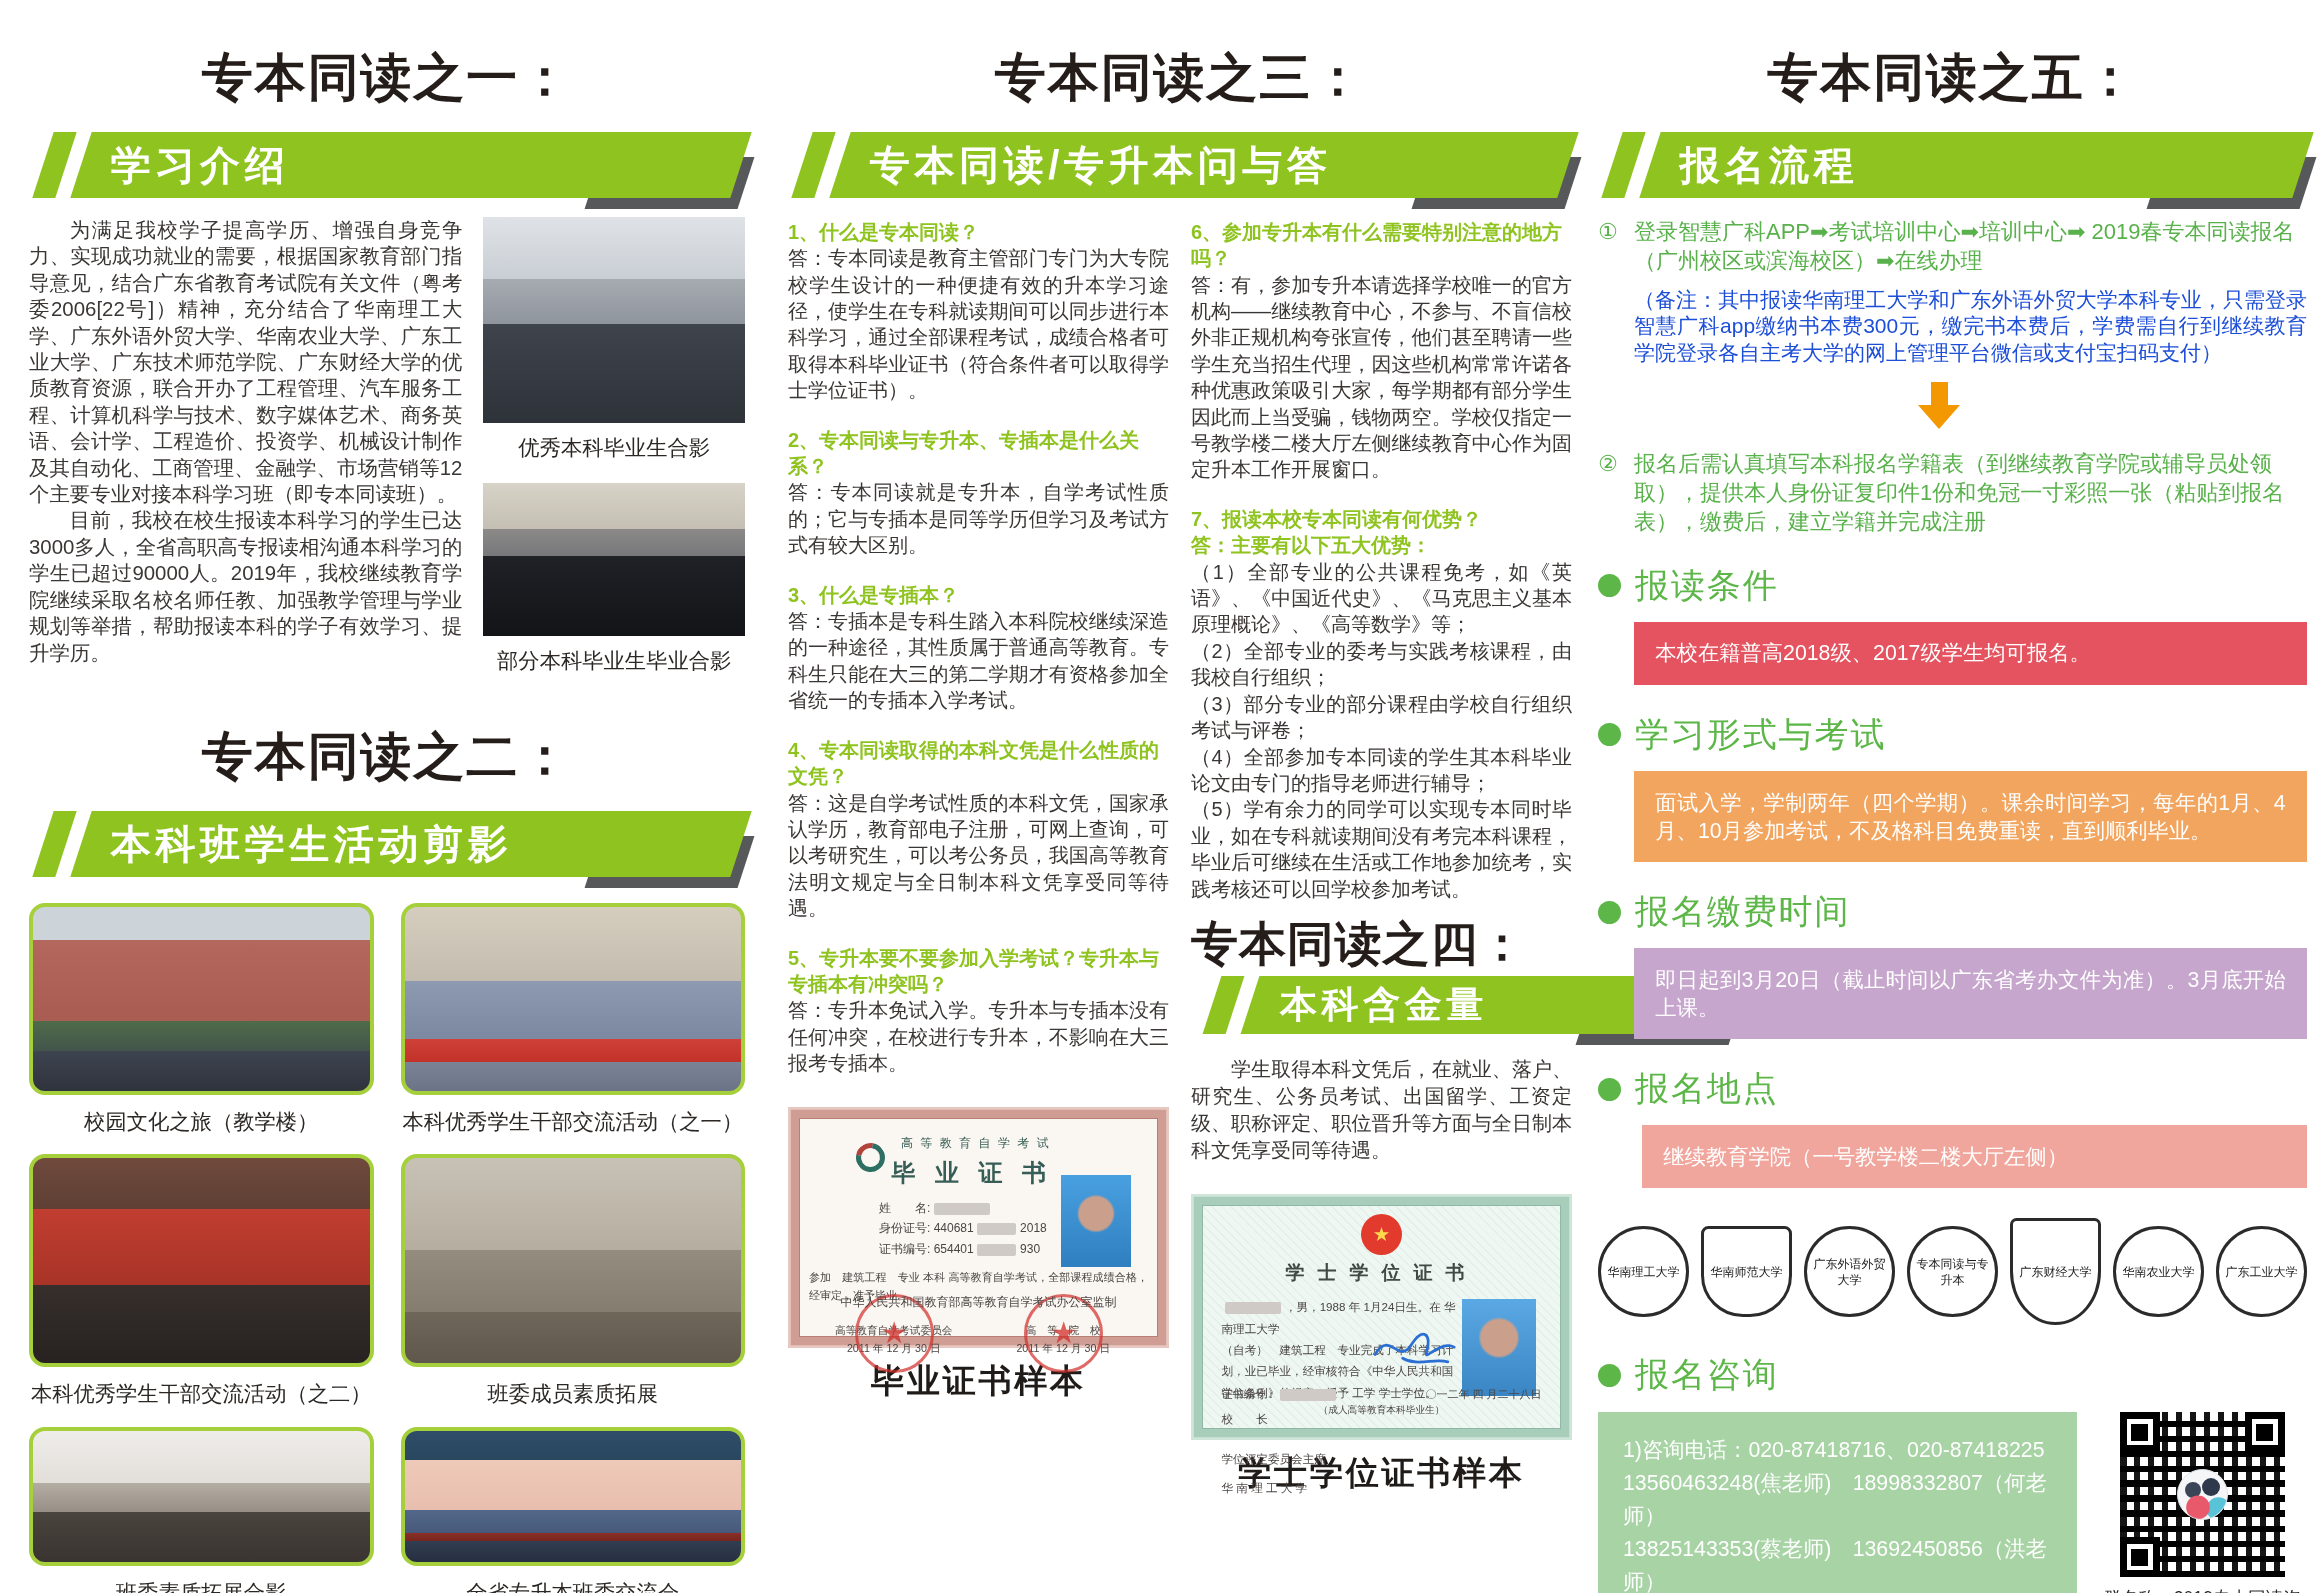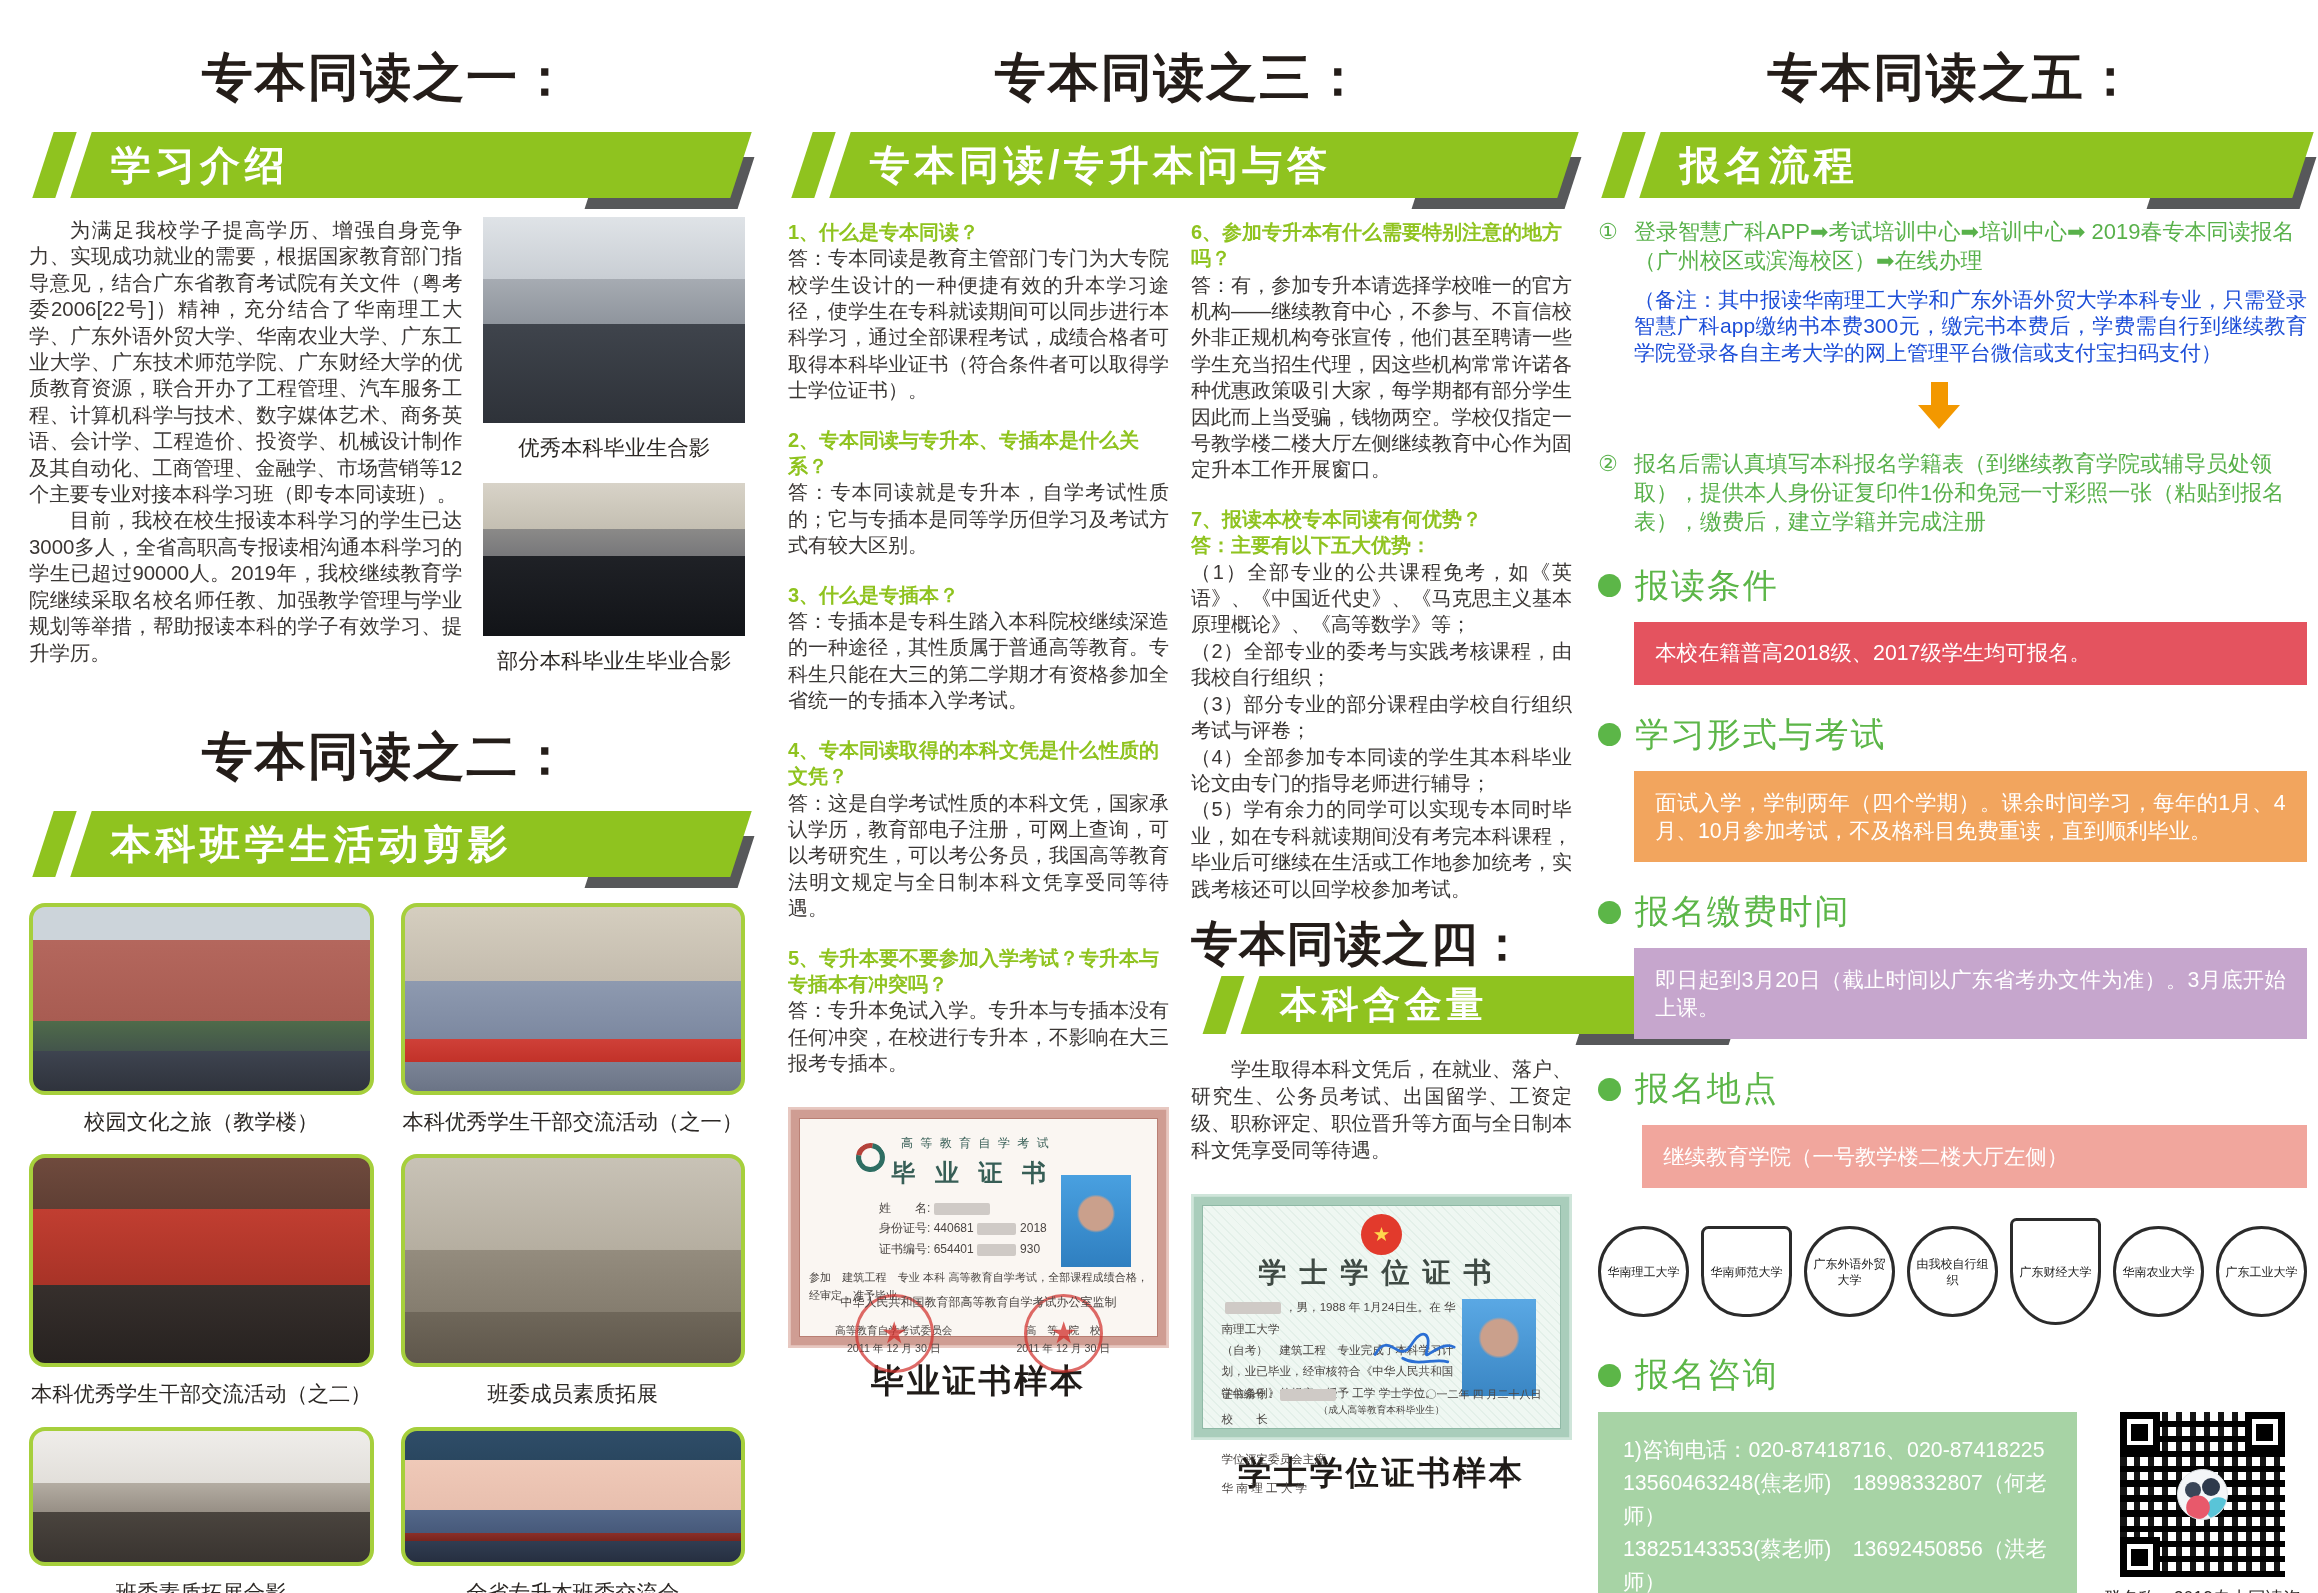--- a/index.html
+++ b/index.html
@@ -73,21 +73,21 @@
   .c1stamp { position:relative; text-align:center; font-size:10.7px; line-height:18.5px; color:#4a4542; width:167px; }
   .sealring { position:absolute; left:50%; top:-27px; margin-left:-39px; width:79px; height:79px; border:3.2px solid rgba(208,44,40,.7); border-radius:50%; display:flex; align-items:center; justify-content:center; }
   .sealring::after { content:"★"; font-size:30px; color:rgba(208,44,40,.75); }
   .c1footer { position:absolute; bottom:20px; left:0; right:0; text-align:center; font-size:12px; color:#4a4542; }
 
   .cert2 { height:246px; background:#a9cdbb; padding:11px; box-shadow:inset 0 0 0 2.8px #cfe5da; }
   .cert2-inner { height:100%; background:#eff7f2; border:1.4px solid #8fb9a6; position:relative; padding:8.3px 18.5px;
     background-image:repeating-linear-gradient(45deg, rgba(143,185,166,.12) 0 1.4px, rgba(0,0,0,0) 1.4px 6.5px); }
   .emblem { width:41px; height:41px; margin:0 auto; border-radius:50%; background:#e23a2c; display:flex; align-items:center; justify-content:center; }
   .emblem::after { content:"★"; color:#ffd84d; font-size:19.5px; }
-  .c2title { text-align:center; font-size:28px; font-weight:700; letter-spacing:13px; color:#3f4a44; margin-top:4.6px; }
+  .c2title { text-align:center; font-size:19px; font-weight:700; letter-spacing:13px; color:#3f4a44; margin-top:4.6px; }
   .c2body { margin-top:10.2px; font-size:11.6px; line-height:21.3px; color:#4a4542; width:74%; }
   .c2photo { position:absolute; right:24px; top:93px; width:74px; height:97px;
     background:radial-gradient(circle at 50% 40%, #caa08c 0 26%, rgba(0,0,0,0) 30%), linear-gradient(180deg,#5aa8e4,#3a86c4); }
   .c2sign { position:absolute; right:97px; bottom:56px; }
   .c2mid { display:flex; gap:14px; margin-top:2.8px; font-size:11.6px; color:#4a4542;flex-direction:column; }
   .c2bottom { position:absolute; bottom:20.4px; left:18.5px; right:18.5px; display:flex; justify-content:space-between; font-size:11px; color:#4a4542; }
   .c2footer { position:absolute; bottom:4.6px; left:0; right:0; text-align:center; font-size:9.7px; color:#4a4542; }
 
   
   .step { margin-top:19.5px; font-size:22px; line-height:29px; color:#58b14a; display:flex; }
@@ -337,21 +337,21 @@
   <div class="h3row">
     <span class="dot"></span>
     <span class="htext">报名地点</span>
   </div>
   <div class="cbar cb-pink">继续教育学院（一号教学楼二楼大厅左侧）</div>
 
   <div class="logos">
     <div class="logo">华南理工大学</div>
     <div class="logo shield">华南师范大学</div>
     <div class="logo">广东外语外贸大学</div>
-    <div class="logo">由我校自行组织</div>
+    <div class="logo">专本同读与专升本</div>
     <div class="logo tall">广东财经大学</div>
     <div class="logo">华南农业大学</div>
     <div class="logo">广东工业大学</div>
   </div>
 
   <div class="h3row">
     <span class="dot"></span>
     <span class="htext">报名咨询</span>
   </div>
   <div class="consult-row">

